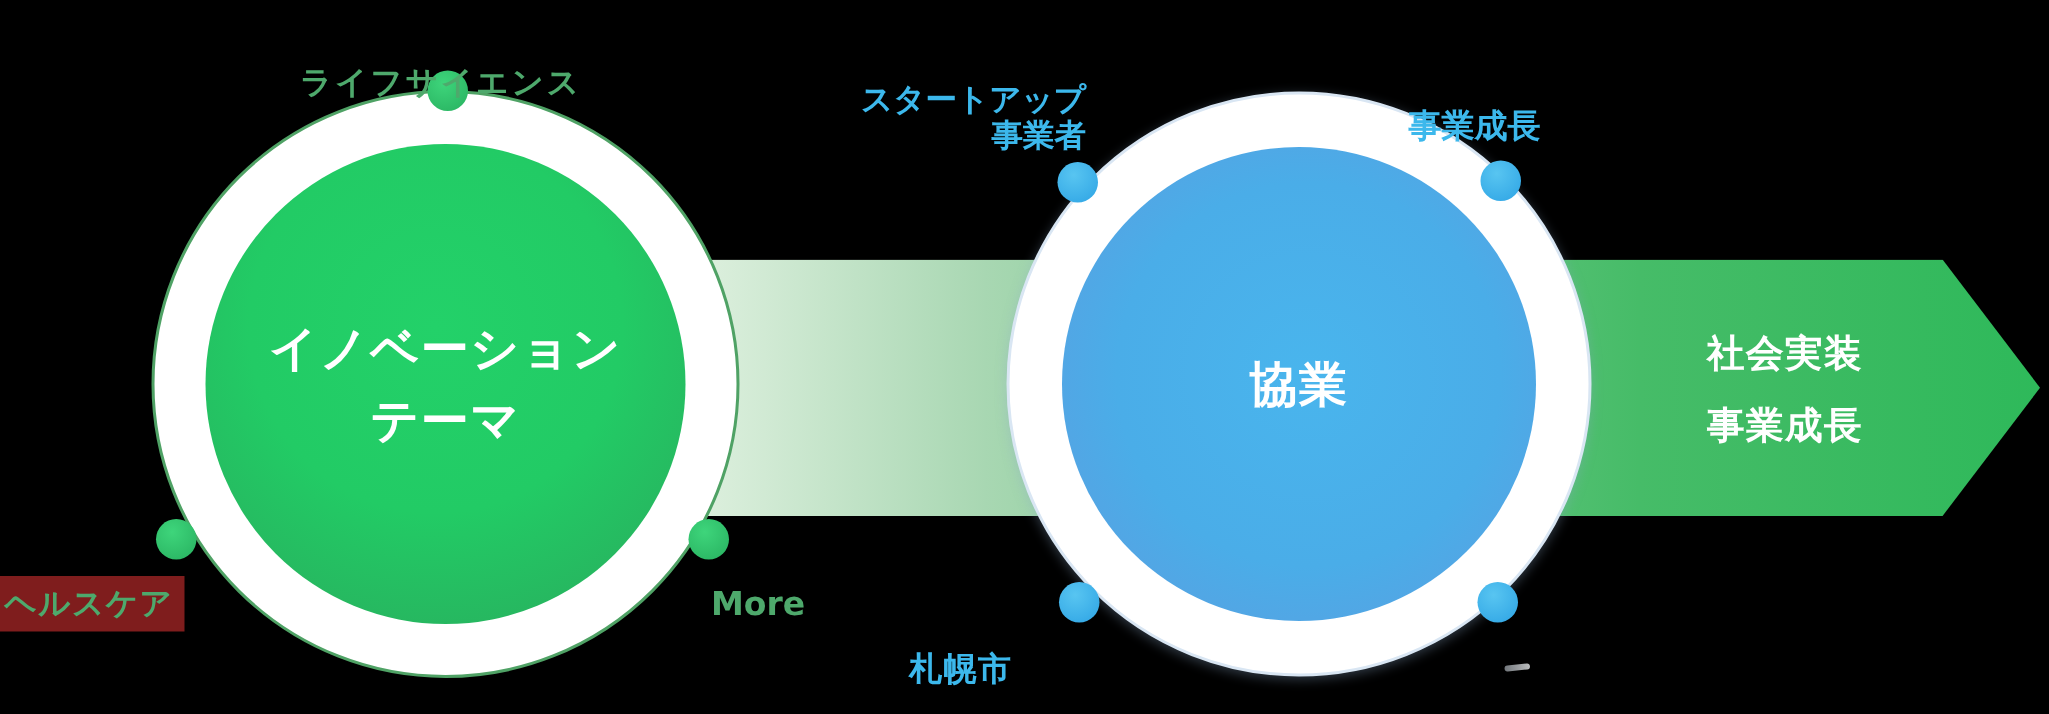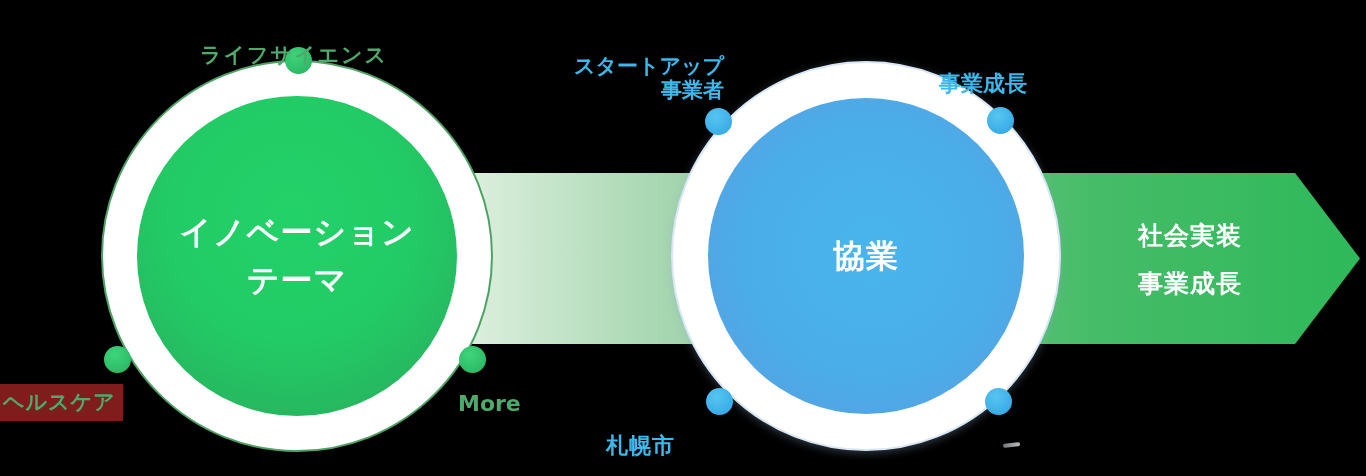--- a/index.html
+++ b/index.html
@@ -49,21 +49,21 @@
   .dot-b-ne{left:987px;top:107px;}
   .dot-b-sw{left:706px;top:388px;}
   .dot-b-se{left:985px;top:388px;}
   
   .lbl{position:absolute;z-index:5;font-weight:bold;white-space:nowrap;}
   .lbl-green{color:var(--green-accent,#4ea96c);}
   .lbl-blue{color:var(--blue-accent,#3cb8ec);}
   .lbl-lifescience{left:200px;top:6px;font-size:21px;letter-spacing:2px;margin-top:35px;}
   .lbl-healthcare{left:0;top:384px;font-size:21px;letter-spacing:1px;
                   background:#7f1d1d;padding:4px 8px 5px 3px;}
-  .lbl-more{left:458px;top:391px;font-size:22px;}
+  .lbl-more{left:474px;top:391px;font-size:22px;}
   .lbl-startup{left:544px;top:54px;width:180px;font-size:21px;line-height:24px;
                text-align:right;white-space:normal;}
   .lbl-partner{left:939px;top:69px;font-size:22px;}
   .lbl-sapporo{left:606px;top:431px;font-size:22px;letter-spacing:1px;}
   
   .smudge{position:absolute;left:1003px;top:443px;width:17px;height:4px;z-index:5;
           border-radius:2px;opacity:.8;transform:rotate(-6deg);
           background:linear-gradient(90deg,#8e949a,#e9ebed);}
 </style>
 </head>

